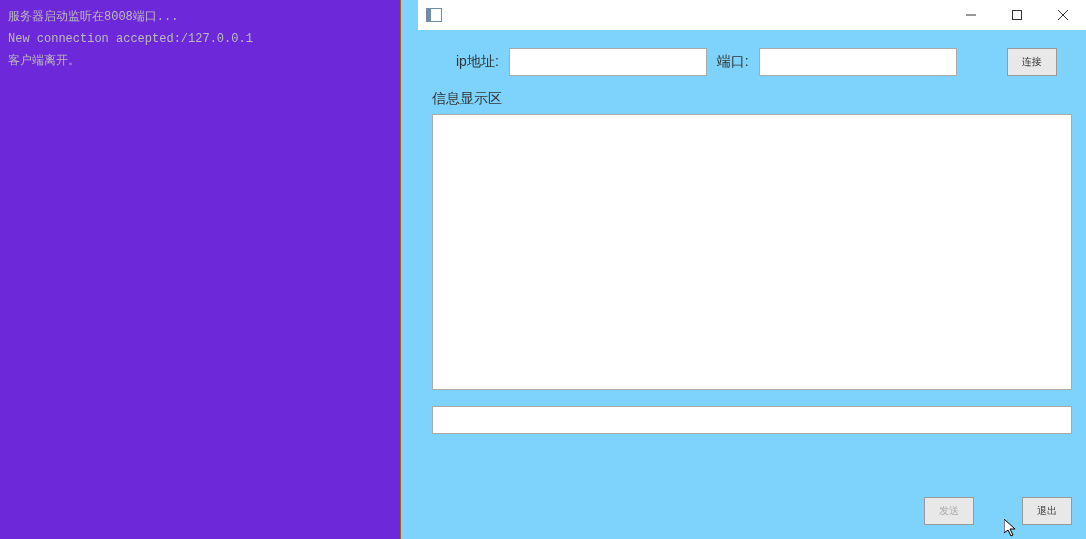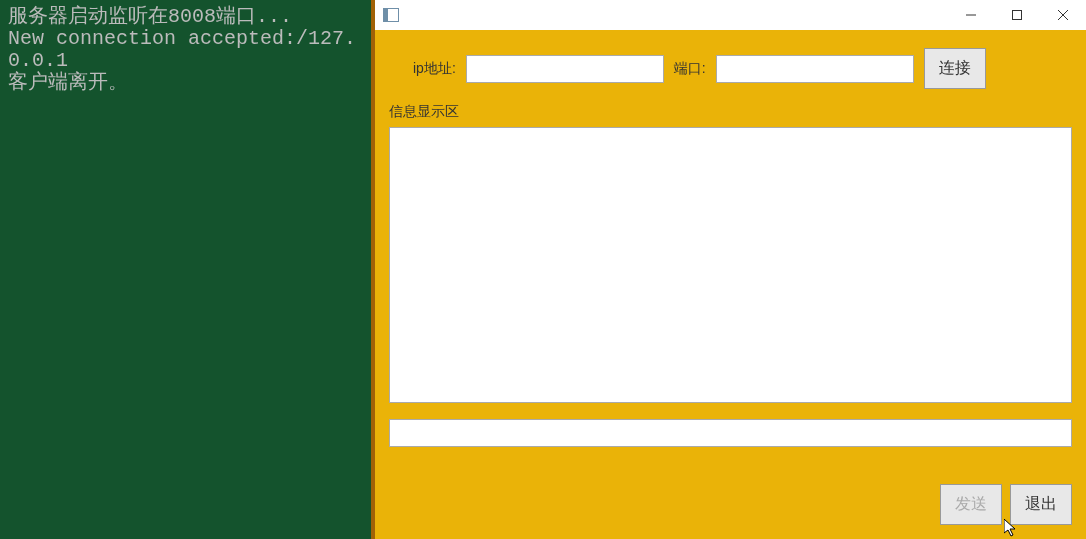--- a/index.html
+++ b/index.html
@@ -8,38 +8,39 @@
       box-sizing: border-box;
     }
     body {
       width: 1086px;
       height: 539px;
       display: flex;
       font-family: "Microsoft YaHei", "SimSun", sans-serif;
       overflow: hidden;
     }
     .console {
-      width: 371px;
+      width: 400px;
       height: 539px;
-      background: #14532d;
+      background: #6d28d9;
       color: #bbbbbb;
       font-family: "Consolas", "Courier New", monospace;
-      font-size: 20px;
+      font-size: 12px;
       line-height: 22px;
       padding: 6px 8px;
       white-space: pre-wrap;
       word-break: break-all;
     }
     .window {
       flex: 1;
       height: 539px;
-      background: #eab308;
+      background: #7dd3fc;
       display: flex;
       flex-direction: column;
-      border-left: 4px solid #a16207;
+      border-left: 1px solid #a16207;
+      padding-left: 17px;
     }
     .titlebar {
       height: 30px;
       background: #ffffff;
       display: flex;
       align-items: center;
       padding-left: 8px;
     }
     .titlebar-icon {
       width: 16px;
@@ -103,27 +104,28 @@
       padding: 0 6px;
       font-size: 14px;
     }
     .ip-input {
       width: 198px;
     }
     .port-input {
       width: 198px;
     }
     .btn {
-      height: 41px;
+      height: 28px;
       padding: 0 14px;
       border: 1px solid #999;
       background: #e8e8e8;
-      font-size: 16px;
+      font-size: 10px;
       color: #333;
       cursor: pointer;
+      margin-left: 40px;
     }
     .btn.disabled {
       color: #aaa;
       cursor: default;
     }
     .section-label {
       font-size: 14px;
       color: #333;
       margin-bottom: 6px;
       font-family: Liberation Mono, monospace;

